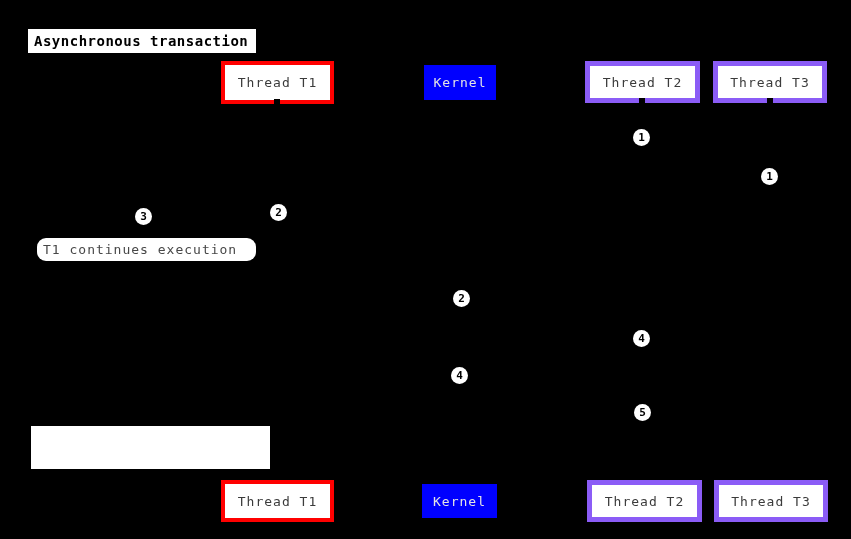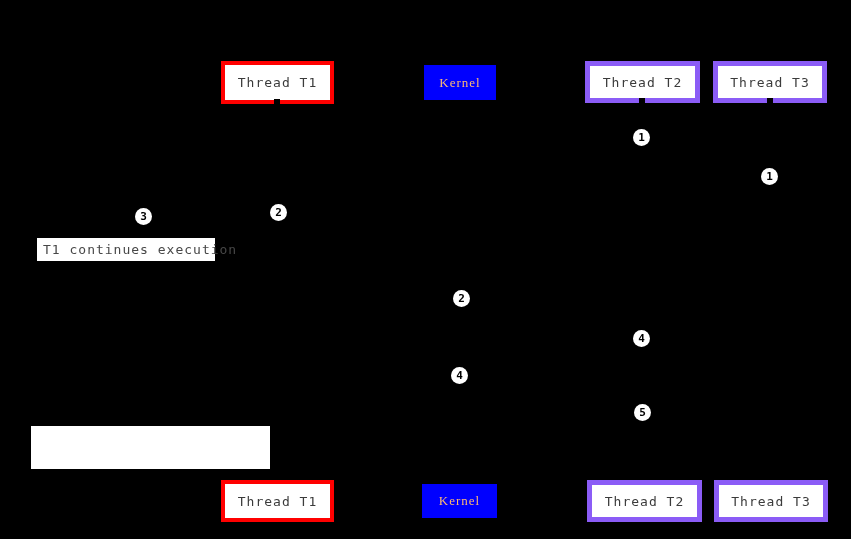--- a/index.html
+++ b/index.html
@@ -32,21 +32,21 @@
     box-sizing: border-box;
     background: #ffffff;
     color: #3b3b3b;
     font: 13px "DejaVu Sans Mono", "Liberation Mono", monospace;
     display: flex; align-items: center; justify-content: center;
     letter-spacing: 1px;
     white-space: nowrap;
   }
   .pbox.red-outline  { border: 4px solid #ff0000; }
   .pbox.blue-outline { border: 5px solid #8b5cf6; }
-  .pbox.blue-filled  { background: #0000ff; color: #fdba74; border: none; font-family: Liberation Serif, serif; }
+  .pbox.blue-filled  { background: #0000ff; color: #e5e5e5; border: none; }
   .stub {
     position: absolute;
     width: 6px; height: 7px;
     background: #000000;
   }
   .circle {
     position: absolute;
     width: 17px; height: 17px;
     border-radius: 50%;
     background: #ffffff;
@@ -65,20 +65,21 @@
     box-sizing: border-box;
     letter-spacing: 1px;
     white-space: nowrap;
   }
 </style>
 </head>
 <body>
 
 <div id="stage">
 
+  <div class="title-box">Asynchronous transaction</div>
 
   <div class="pbox red-outline" style="left:221px; top:61px; width:113px; height:43px;">
     <span>Thread T1</span>
   </div>
   <div class="pbox blue-filled" style="left:424px; top:65px; width:72px; height:35px;">
     <span>Kernel</span>
   </div>
   <div class="pbox blue-outline" style="left:585px; top:61px; width:115px; height:42px;">
     <span>Thread T2</span>
   </div>
@@ -95,21 +96,21 @@
 
   <div class="circle" style="left:633px; top:129px;">1</div>
   <div class="circle" style="left:761px; top:168px;">1</div>
   <div class="circle" style="left:270px; top:204px;">2</div>
   <div class="circle" style="left:135px; top:208px;">3</div>
   <div class="circle" style="left:453px; top:290px;">2</div>
   <div class="circle" style="left:633px; top:330px;">4</div>
   <div class="circle" style="left:451px; top:367px;">4</div>
   <div class="circle" style="left:634px; top:404px;">5</div>
 
-  <div class="note" style="left:37px; top:238px; width:178px; height:23px;">T1 continues execution</div>
+  <div class="note" style="left:37px; top:238px; width:219px; height:23px;border-radius:9px;">T1 continues execution</div>
 
   <div class="note" style="left:31px; top:426px; width:239px; height:43px;"></div>
 
   <div class="pbox red-outline" style="left:221px; top:480px; width:113px; height:42px;">
     <span>Thread T1</span>
   </div>
   <div class="pbox blue-filled" style="left:422px; top:484px; width:75px; height:34px;">
     <span>Kernel</span>
   </div>
   <div class="pbox blue-outline" style="left:587px; top:480px; width:115px; height:42px;">

